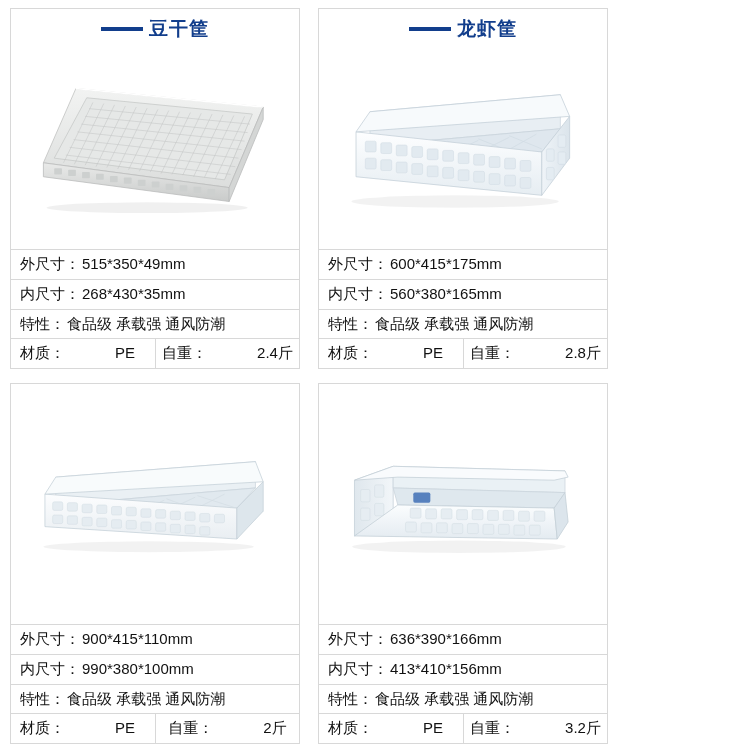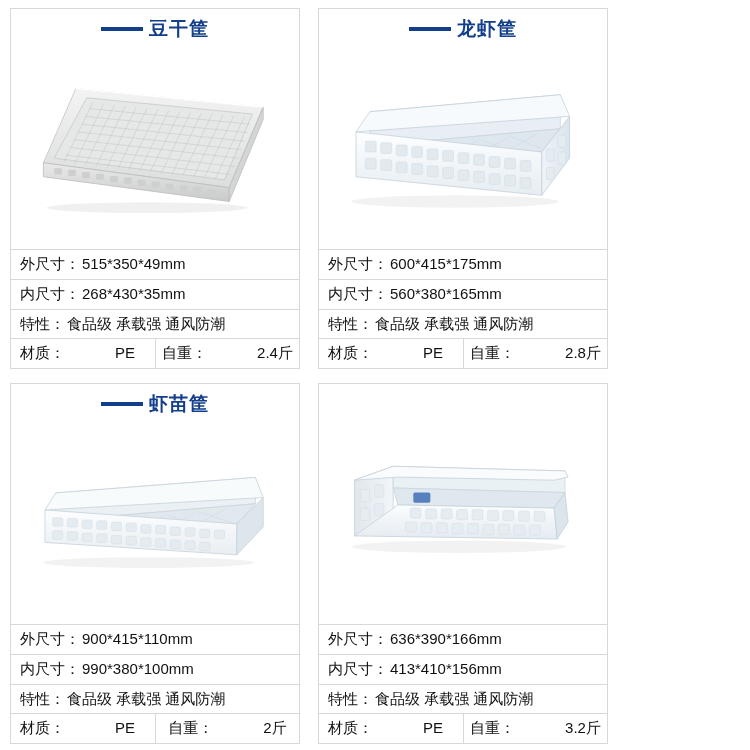--- a/index.html
+++ b/index.html
@@ -317,24 +317,20 @@
         </div>
         <div class="spec-cell half">
           <span class="spec-label">自重：</span>
           <span class="spec-val">2.8斤</span>
         </div>
       </div>
     </div>
   </div>
 
   <div class="card">
-    <div class="card-head">
-      <span class="head-dash"></span>
-      <span class="card-title">虾苗筐</span>
-    </div>
     <div class="photo">
       <div class="crate-wrap">
         <div class="crate">
           <svg viewBox="0 0 320 190" preserveAspectRatio="xMidYMid meet" aria-hidden="true">
             <defs>
               <linearGradient id="g3f" x1="0" y1="0" x2="0" y2="1">
                 <stop offset="0%" stop-color="#fcfdfe"></stop>
                 <stop offset="100%" stop-color="#e9eef2"></stop>
               </linearGradient>
             </defs>

